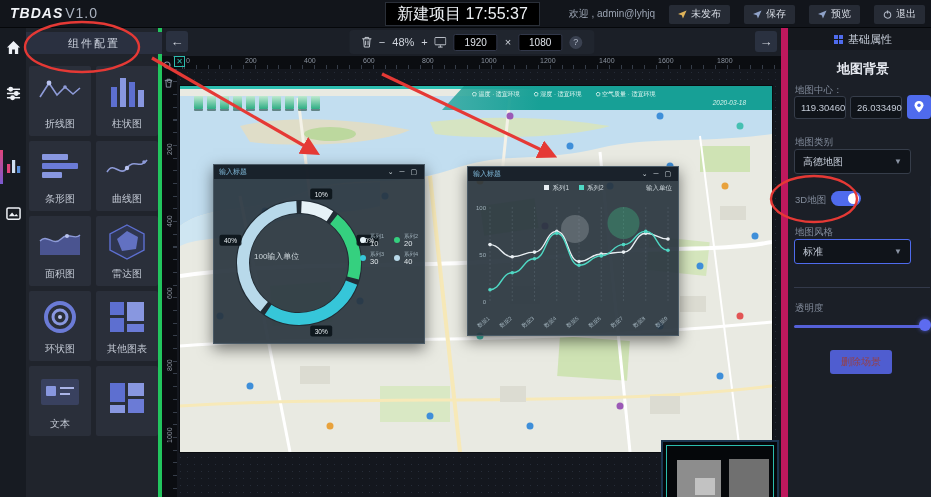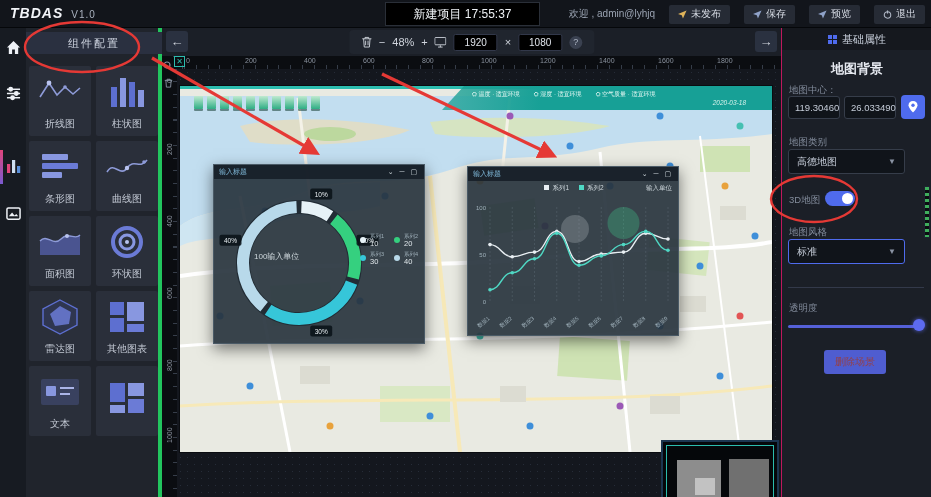--- a/index.html
+++ b/index.html
@@ -2,23 +2,23 @@
 <html><head>
 <meta charset="utf-8">
 <style>
   *{margin:0;padding:0;box-sizing:border-box;}
   html,body{width:931px;height:497px;overflow:hidden;background:#10131a;
     font-family:"Liberation Sans","DejaVu Sans",sans-serif;-webkit-font-smoothing:antialiased;}
   .abs{position:absolute;}
   
   #topbar{left:0;top:0;width:931px;height:28px;background:#12151b;border-bottom:1px solid #05070a;z-index:20;}
   #logo{left:10px;top:5px;color:#f2f4f8;font-size:14px;font-weight:bold;font-style:italic;letter-spacing:1px;}
-  #logo small{font-size:10px;color:#aab2bf;font-style:normal;font-weight:normal;margin-left:8px;}
+  #logo small{font-size:14px;color:#aab2bf;font-style:normal;font-weight:normal;margin-left:2px;}
   #project-pill{left:385px;top:2px;width:155px;height:24px;background:#000;border:1px solid #2a2f38;
-    color:#eef1f5;font-size:12px;display:flex;align-items:center;justify-content:center;}
+    color:#eef1f5;font-size:16px;display:flex;align-items:center;justify-content:center;}
   #topbar-right{right:6px;top:0;height:28px;display:flex;align-items:center;gap:14px;}
   #welcome{color:#9aa3b2;font-size:10px;}
   .tb-btn{height:19px;padding:0 9px;background:#262b35;border-radius:2px;color:#d6dbe4;font-size:10px;
     display:flex;align-items:center;gap:4px;cursor:pointer;}
   .tb-btn svg{display:block;}
   
   #rail{left:0;top:28px;width:26px;height:469px;background:#171b22;z-index:10;}
   .rail-icon{left:6px;width:15px;height:15px;color:#e8ecf2;}
   #rail-accent{left:0;top:122px;width:3px;height:34px;background:linear-gradient(#e0447a,#7a5ad0);}
   
@@ -74,21 +74,21 @@
   .dl-txt{display:flex;flex-direction:column;line-height:7px;}
   .dl-name{font-size:5.5px;color:#9fb0ba;}
   .dl-val{font-size:7.5px;color:#dfe6ea;}
   #line-legend{display:flex;gap:10px;align-items:center;color:#cfd8dd;font-size:6.5px;}
   .ll-sq{width:5px;height:5px;display:inline-block;margin-right:3px;}
   #line-unit{color:#cfd8dd;font-size:6.5px;}
   
   #minimap{left:484px;top:371px;width:118px;height:80px;background:#05070a;border:2px solid #1b3550;z-index:7;}
   #minimap-inner{left:3px;top:3px;width:108px;height:70px;border:1px solid #2bbcae;}
   
-  #rpanel{left:781px;top:28px;width:150px;height:469px;background:#1b1f27;border-left:1px solid #be185d;z-index:20;}
+  #rpanel{left:781px;top:28px;width:150px;height:469px;background:#1b1f27;border-left:7px solid #be185d;z-index:20;}
   #rpanel-header{left:0;top:0;width:150px;height:22px;background:#15181e;display:flex;align-items:center;
     justify-content:center;gap:5px;color:#c9d0dc;font-size:11px;}
   #grid-glyph{width:9px;height:9px;display:grid;grid-template-columns:4px 4px;grid-template-rows:4px 4px;gap:1px;}
   #grid-glyph i{background:#4f6bed;}
   #rp-title{left:0;top:32px;width:150px;text-align:center;color:#e6e9f0;font-size:13px;font-weight:bold;}
   .rp-label{color:#828b9b;font-size:9.5px;}
   .rp-input{background:#10141a;border:1px solid #363d4a;border-radius:3px;color:#c5ccd8;font-size:9.5px;
     display:flex;align-items:center;padding:0 6px;}
   .rp-select{background:#10141a;border:1px solid #363d4a;border-radius:3px;color:#c5ccd8;font-size:10px;
     display:flex;align-items:center;justify-content:space-between;padding:0 8px;cursor:pointer;}
@@ -216,33 +216,33 @@
       </div>
       <div class="tile">
         <svg width="46" height="34" viewBox="0 0 46 34">
           <path d="M3,30 L3,16 C10,8 16,22 24,14 C32,6 38,16 43,10 L43,30 Z" fill="#4a5490"></path>
           <path d="M3,16 C10,8 16,22 24,14 C32,6 38,16 43,10" fill="none" stroke="#8e9bd8" stroke-width="1.4"></path>
           <circle cx="30" cy="11" r="2" fill="#b9c3ee"></circle>
         </svg>
         <span class="tl">面积图</span>
       </div>
       <div class="tile">
+        <svg width="42" height="38" viewBox="0 0 42 38">
+          <polygon points="21,2 38,11 38,27 21,36 4,27 4,11" fill="#2f3650" stroke="#5d6fd0" stroke-width="1.4"></polygon>
+          <polygon points="21,8 32,14 30,26 16,28 11,16" fill="#6b7bd6" opacity="0.85"></polygon>
+        </svg>
+        <span class="tl">雷达图</span>
+      </div>
+      <div class="tile">
         <svg width="40" height="36" viewBox="0 0 40 36">
           <circle cx="20" cy="18" r="14" fill="none" stroke="#6b7bd6" stroke-width="4"></circle>
           <circle cx="20" cy="18" r="7" fill="none" stroke="#8897e0" stroke-width="3"></circle>
           <circle cx="20" cy="18" r="2" fill="#b9c3ee"></circle>
         </svg>
         <span class="tl">环状图</span>
-      </div>
-      <div class="tile">
-        <svg width="42" height="38" viewBox="0 0 42 38">
-          <polygon points="21,2 38,11 38,27 21,36 4,27 4,11" fill="#2f3650" stroke="#5d6fd0" stroke-width="1.4"></polygon>
-          <polygon points="21,8 32,14 30,26 16,28 11,16" fill="#6b7bd6" opacity="0.85"></polygon>
-        </svg>
-        <span class="tl">雷达图</span>
       </div>
       <div class="tile">
         <svg width="40" height="36" viewBox="0 0 40 36">
           <rect x="3" y="3" width="14" height="13" fill="#5d6fd0"></rect>
           <rect x="20" y="3" width="17" height="19" fill="#8897e0"></rect>
           <rect x="3" y="19" width="14" height="14" fill="#5d6fd0"></rect>
           <rect x="20" y="25" width="17" height="8" fill="#6b7bd6"></rect>
         </svg>
         <span class="tl">其他图表</span>
       </div>

